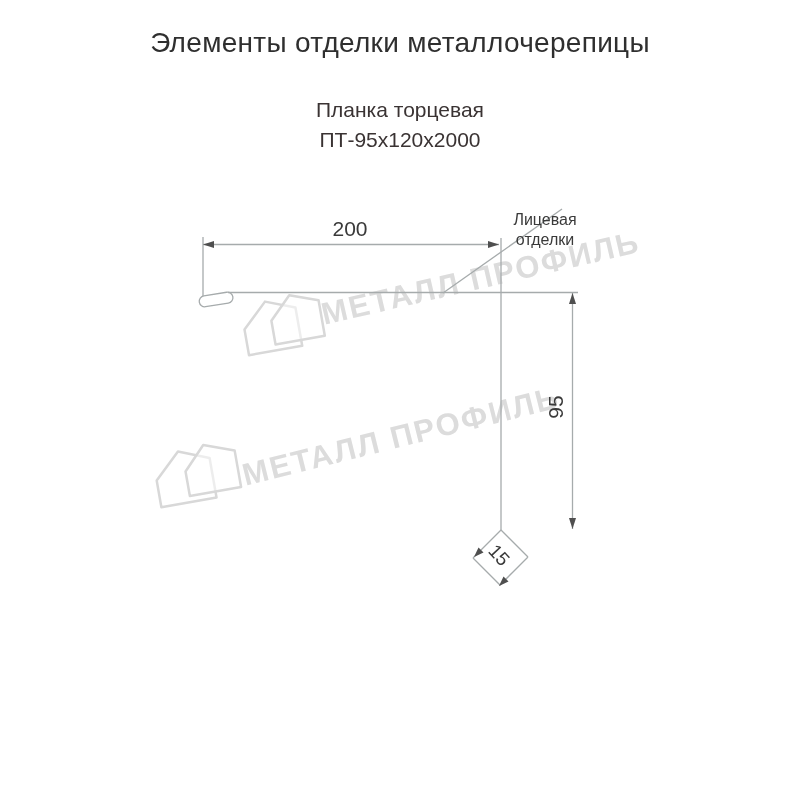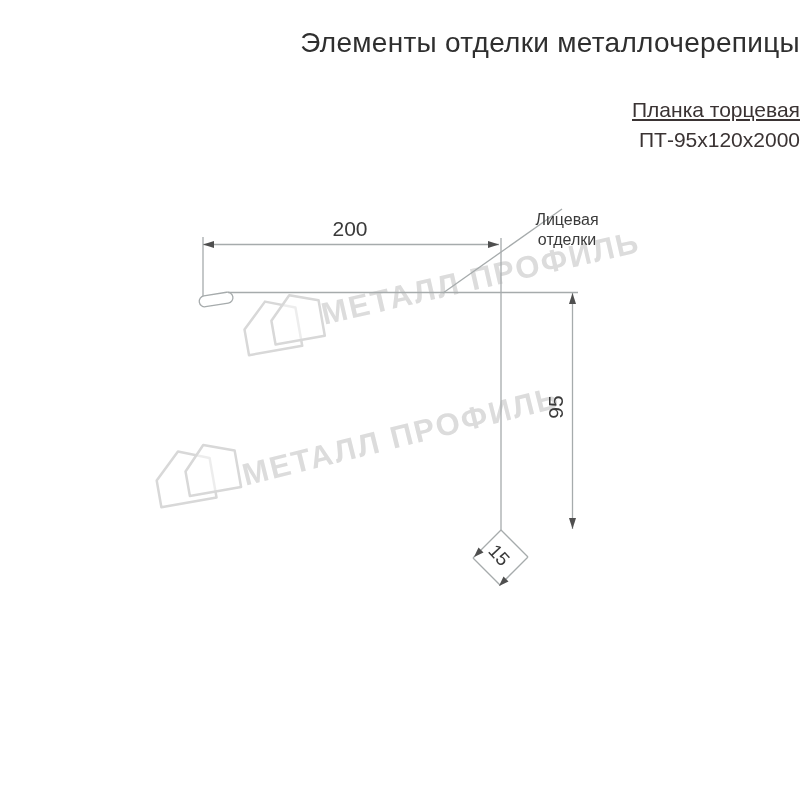--- a/index.html
+++ b/index.html
@@ -3,31 +3,31 @@
 <meta charset="utf-8">
 <style>
   html,body{margin:0;padding:0;}
   body{
     width:800px;height:800px;position:relative;overflow:hidden;
     background:#ffffff;
     font-family:"Liberation Sans", sans-serif;
     color:#333;
   }
   .abs{position:absolute;}
-  .center{text-align:right;}
+  .center{text-align:center;}
   
   .title{top:28px;left:0;width:800px;font-size:28px;line-height:30px;color:#2f2f2f;letter-spacing:.3px;}
-  .product-name{top:98px;left:0;width:800px;font-size:21px;line-height:24px;color:#3a3333;text-decoration:underline;}
+  .product-name{top:98px;left:0;width:800px;font-size:21px;line-height:24px;color:#3a3333;}
   .product-code{top:128px;left:0;width:800px;font-size:21px;line-height:24px;color:#3a3333;}
   
   .dim-label{font-size:21px;color:#3a3a3a;}
   .dim-120{left:300px;top:217px;width:100px;text-align:center;}
   .dim-95{left:535px;top:395px;width:42px;height:24px;text-align:center;transform:rotate(-90deg);transform-origin:50% 50%;}
   .dim-15{left:478px;top:544px;width:40px;height:24px;text-align:center;font-size:19px;transform:rotate(47deg);transform-origin:50% 50%;}
-  .face-label{left:522px;top:210px;width:90px;text-align:center;font-size:16px;line-height:20px;color:#3a3a3a;}
+  .face-label{left:500px;top:210px;width:90px;text-align:center;font-size:16px;line-height:20px;color:#3a3a3a;}
   
   .wm-text{
     font-size:31px;font-weight:bold;letter-spacing:2px;white-space:nowrap;
     color:#dcdcdc;transform-origin:0 50%;
   }
   .wm-1{left:322px;top:297px;transform:rotate(-13deg);}
   .wm-2{left:243px;top:458px;transform:rotate(-14deg);}
   
   .notes{left:30px;top:740px;font-size:14px;line-height:20.5px;color:#333;}
   svg.drawing{position:absolute;left:0;top:0;}

